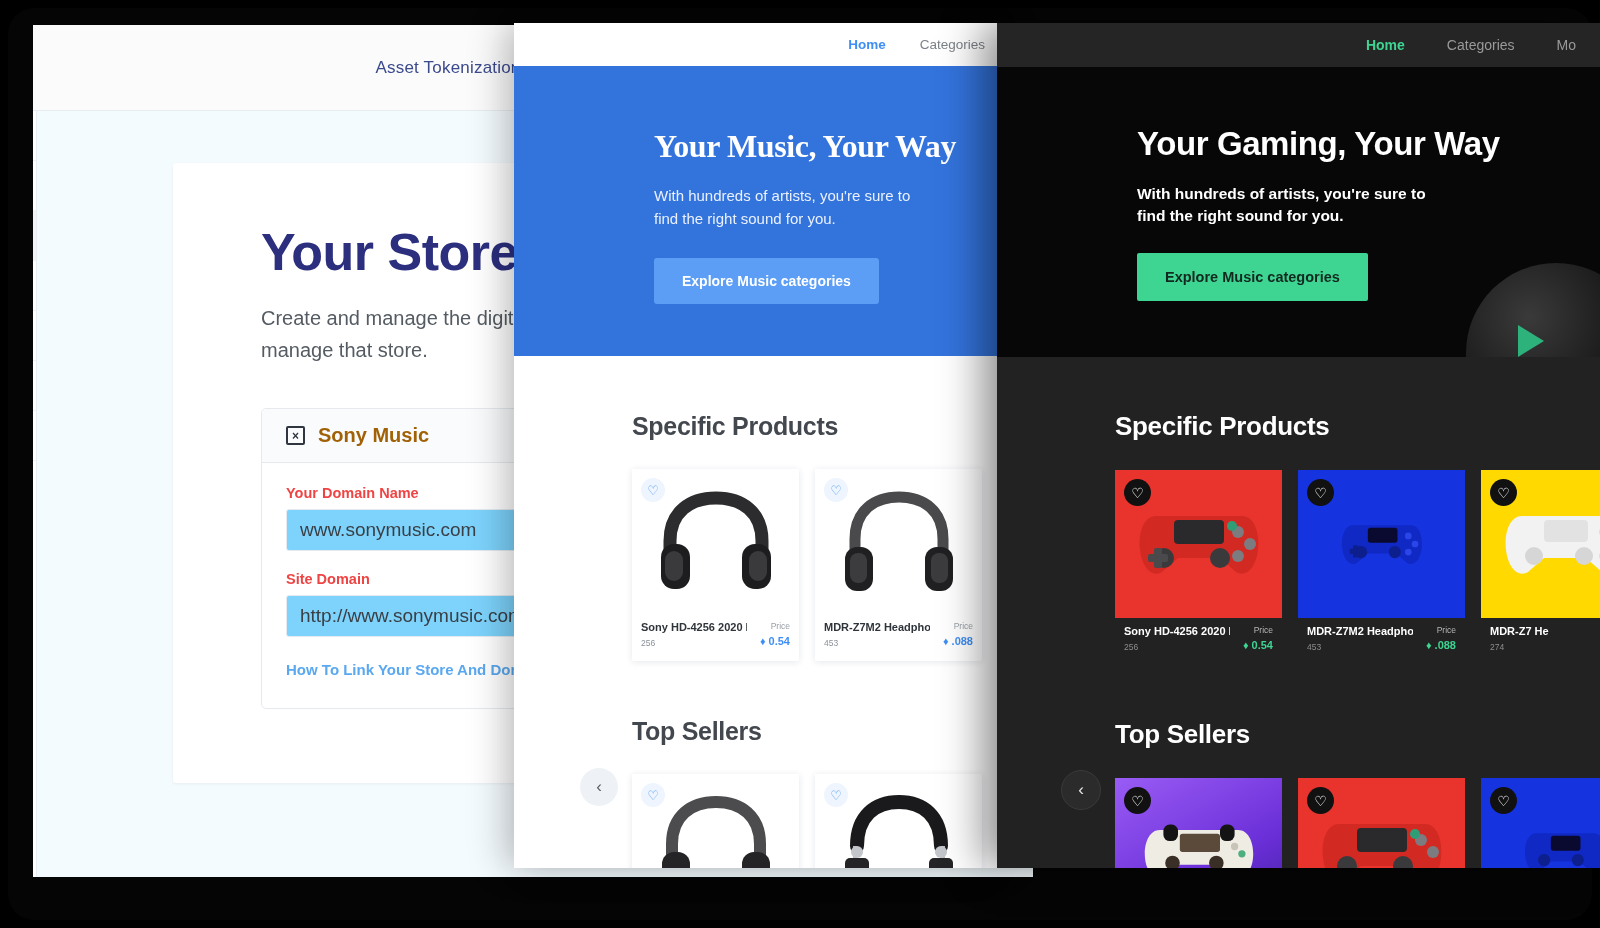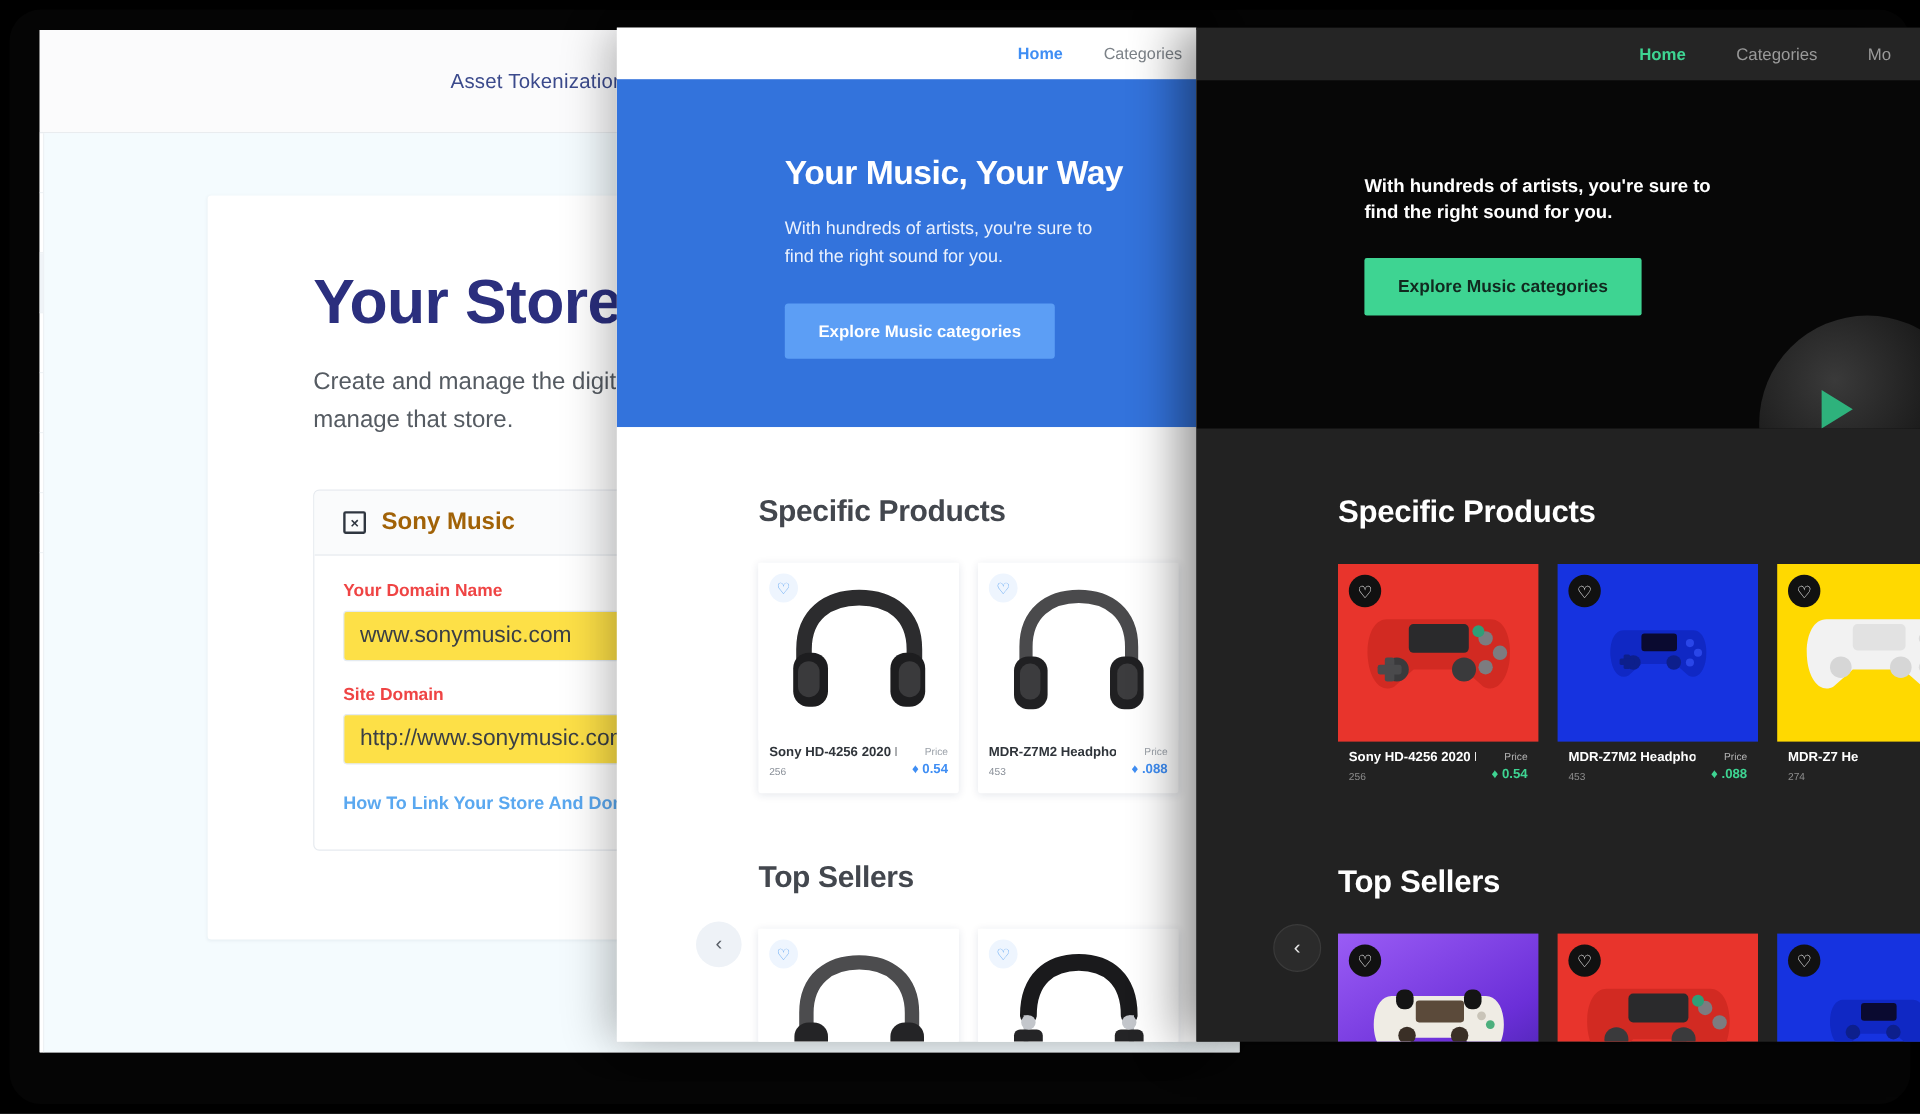--- a/index.html
+++ b/index.html
@@ -61,21 +61,21 @@
   }
   .xbox-icon {
     width: 19px; height: 19px; border: 2px solid #2f3640; border-radius: 2px;
     display: flex; align-items: center; justify-content: center;
     font-size: 12px; line-height: 1; color: #2f3640; font-weight: 700;
   }
   .form-panel-title { font-size: 20px; font-weight: 700; color: #a16207; }
   .form-panel-body { padding: 22px 24px 30px 24px; }
   .field-label { font-size: 14.5px; font-weight: 700; color: #ef4444; margin-bottom: 8px; }
   .field-input {
-    height: 42px; border: 1px solid #e4eaf0; background: #fde047; border-radius: 3px;
+    height: 42px; border: 1px solid #e4eaf0; background: #7dd3fc; border-radius: 3px;
     display: flex; align-items: center; padding: 0 13px;
     font-size: 19px; color: #3a3f45; white-space: nowrap; overflow: hidden;
   }
   .field-gap { height: 20px; }
   .form-link {
     margin-top: 24px; font-size: 15px; font-weight: 700; color: #5aa8f0; white-space: nowrap;
   }
 
   
   .layer-music {
@@ -86,21 +86,21 @@
   .m-nav {
     height: 43px; background: #ffffff; display: flex; align-items: center;
     justify-content: flex-end; gap: 34px; padding-right: 12px;
     font-size: 13.5px;
   }
   .m-nav .item { color: #7c8288; }
   .m-nav .item.active { color: #3f8ef4; font-weight: 700; }
   .m-hero {
     background: #3373dc; height: 290px; padding: 62px 0 0 140px; color: #fff;
   }
-  .m-hero h1 { font-size: 28px; font-weight: 700; letter-spacing: -.4px; }
+  .m-hero h1 { font-size: 32px; font-weight: 700; letter-spacing: -.4px; font-family: Liberation Serif, serif; }
   .m-hero p { margin-top: 20px; font-size: 15px; line-height: 1.5; max-width: 260px; color: #eaf1fd; }
   .m-hero .btn {
     margin-top: 28px; display: inline-block; background: #5c9ef5; color: #fff;
     font-size: 14px; font-weight: 700; padding: 15px 28px; border-radius: 3px;
   }
   .m-section { padding: 56px 0 0 118px; background: #fff; }
   .m-section h2 { font-size: 25px; font-weight: 700; color: #43474e; letter-spacing: -.3px; }
   .m-cards { display: flex; gap: 16px; margin-top: 28px; }
   .m-card {
     width: 167px; background: #fff; border-radius: 2px;
@@ -322,20 +322,21 @@
 
   <div class="layer-game">
     <div class="g-nav">
       <div class="item active">Home</div>
       <div class="item">Categories</div>
       <div class="item">Mo</div>
     </div>
 
     <div class="g-hero">
       <div class="g-blob"></div>
+      <h1>Your Gaming, Your Way</h1>
       <p>With hundreds of artists, you're sure to find the right sound for you.</p>
       <div class="btn">Explore Music categories</div>
     </div>
 
     <div class="g-section">
       <h2>Specific Products</h2>
       <div class="g-cards">
         <div class="g-card">
           <div class="thumb" style="background:#e8342c">
             <div class="g-heart">♡</div>

